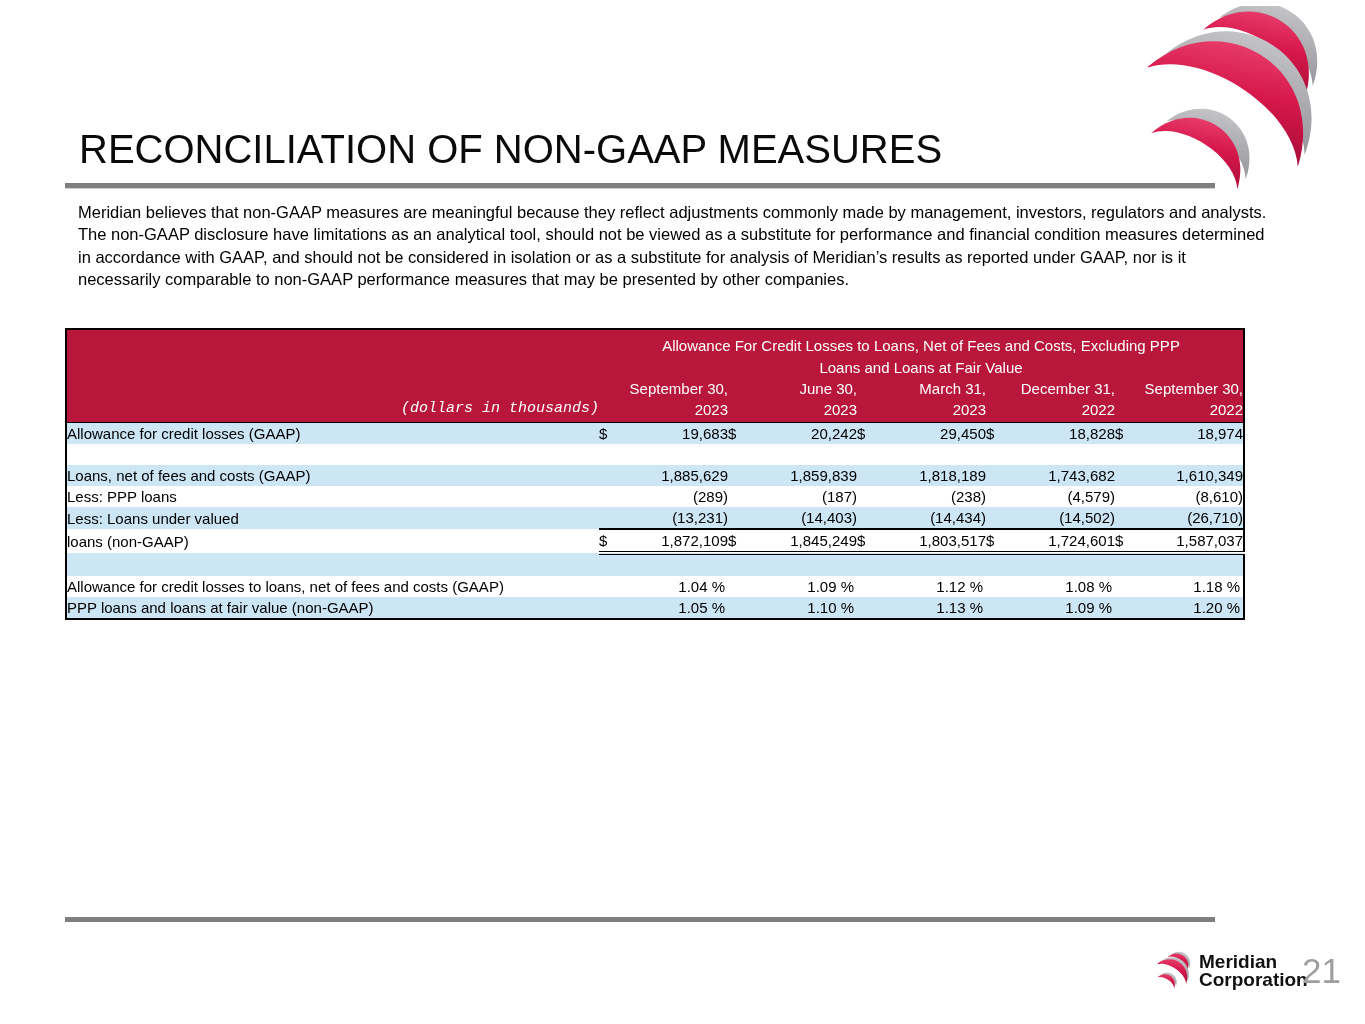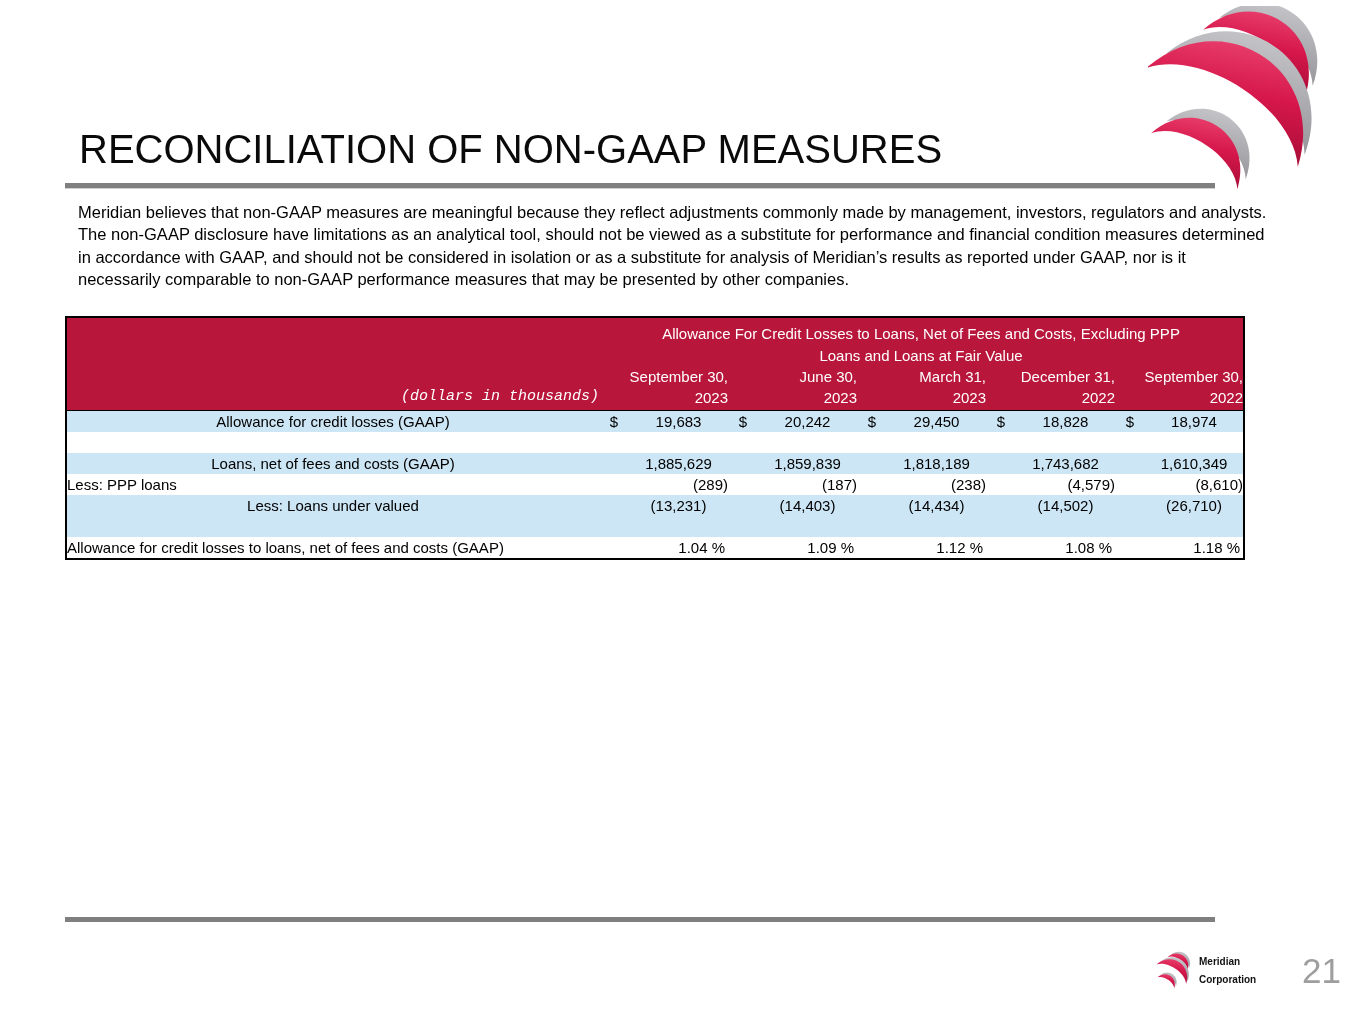--- a/index.html
+++ b/index.html
@@ -15,55 +15,55 @@
   .title-rule{
     position:absolute;left:65px;top:183px;width:1150px;height:5px;
     background:var(--rule-gray,#7f7f7f);border-bottom:1px solid #cfcfcf;
   }
   
   .intro{
     position:absolute;left:78px;top:201px;width:1192px;
     font-size:16.5px;line-height:22.3px;color:#000;
   }
   
-  .tbl-wrap{position:absolute;left:65px;top:316px;width:1178px;}
+  .tbl-wrap{position:absolute;left:65px;top:328px;width:1178px;}
   table.recon{
     width:100%;border-collapse:collapse;table-layout:fixed;
     font-size:15px;border:2px solid #000;
   }
   table.recon thead th{
     background:var(--header-red,#b8163a);color:#fff;font-weight:400;
     vertical-align:bottom;padding:0;
   }
   th.corner{background:var(--header-red,#b8163a);}
   .span-hdr div{text-align:center;line-height:21.5px;}
   .span-hdr{padding-top:5px !important;}
   .col-hdr div{text-align:right;line-height:21px;}
   .col-hdr{padding-bottom:2px !important;}
   .unit-note{
     font-style:italic;text-align:right;padding-left:6px !important;
     padding-bottom:3px !important;line-height:21px;font-family:Liberation Mono, monospace;
   }
   table.recon thead tr:last-child th{border-bottom:1px solid #000;}
   table.recon tbody td{height:21px;line-height:21px;padding:0;}
-  tr.shade td{background:var(--row-blue,#cde6f5);text-align:center;}
+  tr.shade td{background:var(--row-blue,#cde6f5);}
   td.lbl{text-align:left;padding-left:5px;white-space:nowrap;overflow:hidden;}
   td.dol{text-align:left;padding-left:7px;}
   td.val{text-align:right;padding-right:17px;}
   td.val.pct{padding-right:3px;}
   td.blank-cell{height:20px;}
   td.total{border-top:2px solid #000;border-bottom:4px double #000;}
   
   .footer-rule{
     position:absolute;left:65px;top:917px;width:1150px;height:5px;
     background:var(--rule-gray,#7f7f7f);
   }
   .footer-logo{position:absolute;left:1157px;top:948px;width:34px;height:46px;}
   .brand-text{
-    position:absolute;left:1199px;top:953px;font-size:10px;font-weight:bold;
+    position:absolute;left:1199px;top:953px;font-size:19px;font-weight:bold;
     line-height:17.5px;color:#111;
   }
   .page-number{
     position:absolute;left:1302px;top:951px;font-size:35px;
     color:var(--page-number-gray,#9e9e9e);
   }
   .top-logo{position:absolute;left:1148px;top:6px;width:176px;height:190px;}
   .defs-svg{position:absolute;width:0;height:0;overflow:hidden;}
 </style>
 </head>
@@ -199,30 +199,51 @@
             <td class="val">(13,231)</td>
             <td class="dol"></td>
             <td class="val">(14,403)</td>
             <td class="dol"></td>
             <td class="val">(14,434)</td>
             <td class="dol"></td>
             <td class="val">(14,502)</td>
             <td class="dol"></td>
             <td class="val">(26,710)</td>
           </tr>
+          <tr>
+            <td class="lbl">loans (non-GAAP)</td>
+            <td class="dol total">$</td>
+            <td class="val total">1,872,109</td>
+            <td class="dol total">$</td>
+            <td class="val total">1,845,249</td>
+            <td class="dol total">$</td>
+            <td class="val total">1,803,517</td>
+            <td class="dol total">$</td>
+            <td class="val total">1,724,601</td>
+            <td class="dol total">$</td>
+            <td class="val total">1,587,037</td>
+          </tr>
           <tr class="shade">
             <td colspan="11" class="blank-cell"></td>
           </tr>
           <tr>
             <td class="lbl">Allowance for credit losses to loans, net of fees and costs (GAAP)</td>
             <td colspan="2" class="val pct">1.04 %</td>
             <td colspan="2" class="val pct">1.09 %</td>
             <td colspan="2" class="val pct">1.12 %</td>
             <td colspan="2" class="val pct">1.08 %</td>
             <td colspan="2" class="val pct">1.18 %</td>
+          </tr>
+          <tr class="shade">
+            <td class="lbl">PPP loans and loans at fair value (non-GAAP)</td>
+            <td colspan="2" class="val pct">1.05 %</td>
+            <td colspan="2" class="val pct">1.10 %</td>
+            <td colspan="2" class="val pct">1.13 %</td>
+            <td colspan="2" class="val pct">1.09 %</td>
+            <td colspan="2" class="val pct">1.20 %</td>
           </tr>
         </tbody>
     </table>
   </div>
 
   <div class="footer-rule"></div>
   <svg class="footer-logo" viewBox="0 0 102 112">
     <use href="#meridian-mark"></use>
   </svg>
   <div class="brand-text">

